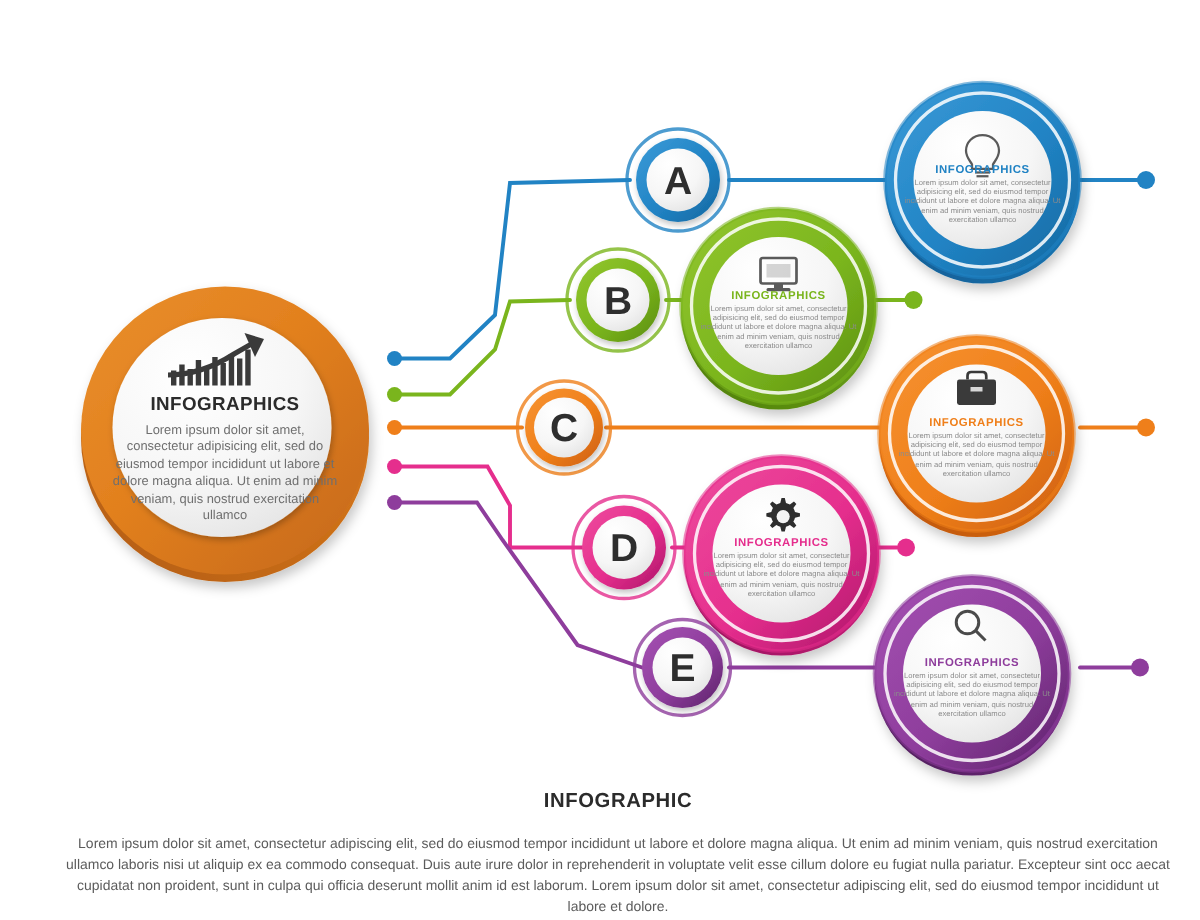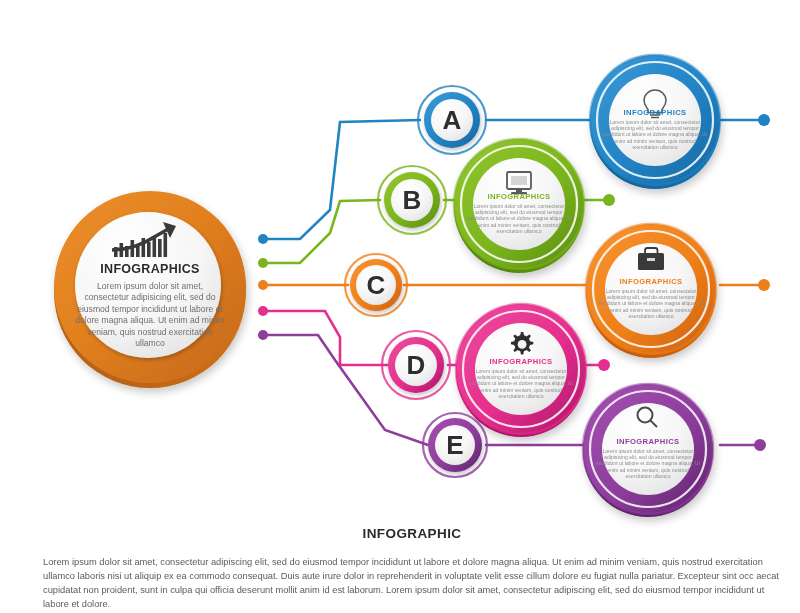--- a/index.html
+++ b/index.html
@@ -92,21 +92,21 @@
     color: #2b2b2b;
     letter-spacing: .4px;
     margin-bottom: 6px;
   }
   #footer-body {
     font-size: 9.3px;
     color: #5b5b5b;
     line-height: 1.52;
     width: 738px;
     margin: 14px auto;
-    text-align: left;
+    text-align: center;
   }
 </style>
 </head>
 <body>
 
 <div id="stage">
 
   <svg id="svg-layer" viewBox="0 0 800 613">
     <defs>
 

